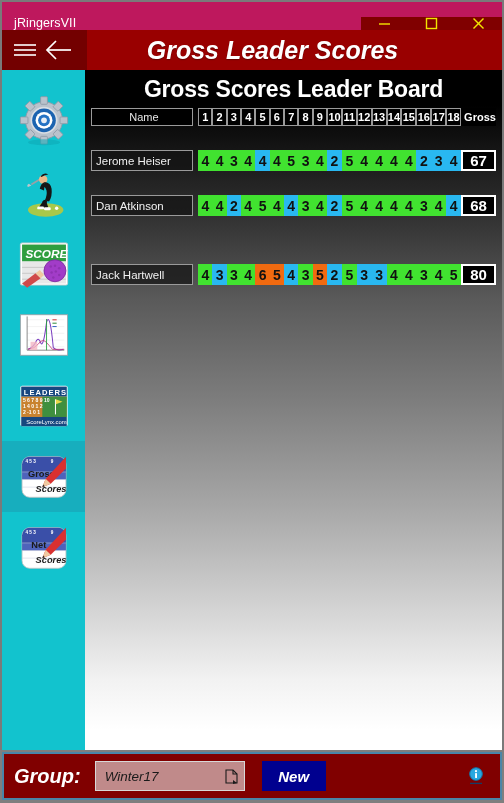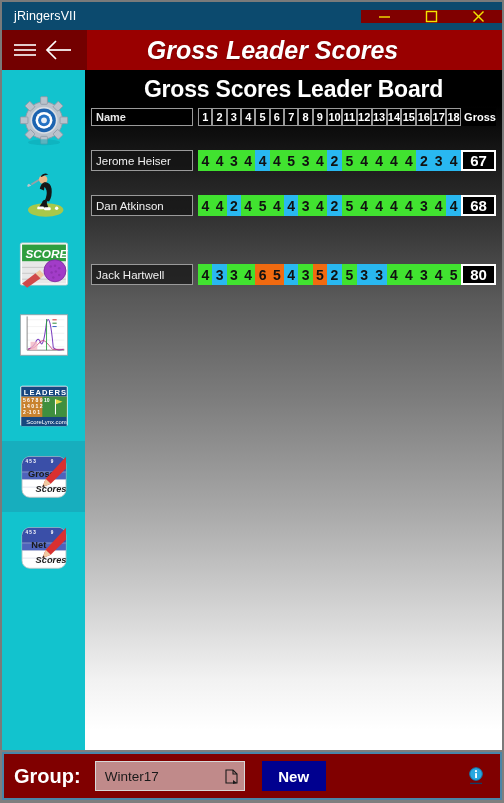--- a/index.html
+++ b/index.html
@@ -10,22 +10,22 @@
   }
   #app {
     position: relative; width: 504px; height: 803px;
     background: #7f7f7f;
     display: flex; flex-direction: column;
   }
 
   
   .titlebar {
     height: 30px; flex: 0 0 30px;
-    display: flex; align-items: center;
-    background: #0c4a6e;
+    display: flex; align-items: flex-end;
+    background: #be185d;
     border-left: 2px solid #7a7a7a;
     border-top: 2px solid #7a7a7a;
     border-right: 2px solid #7a7a7a;
   }
   .title-text {
     flex: 1 1 auto; color: #ffffff; font-size: 12.5px;
     display: flex; align-items: center; padding-left: 12px;
     letter-spacing: .1px;
   }
   .win-controls { display: flex; background: #800000; }
@@ -89,22 +89,22 @@
     text-align: center; letter-spacing: -0.2px;
     padding: 2px 0 5px 0;
   }
 
   table.board { border-collapse: separate; border-spacing: 0; width: 100%; }
   .board td, .board th { padding: 0; }
 
   .hdr-row td { height: 18px; }
   .cell-name-hdr {
     background: #000; color: #e8e8e8; font-size: 11px;
-    border: 1px solid #9a9a9a; text-align: left;
-    padding-left: 4px !important; height: 18px; width: 105px; font-weight: bold;
+    border: 1px solid #9a9a9a; text-align: center;
+    padding-left: 4px !important; height: 18px; width: 105px;
   }
   .cell-hole-hdr {
     background: #000; color: #ffffff; font-size: 11px; font-weight: bold;
     border: 1px solid #9a9a9a; text-align: center; width: 15px; height: 18px;
   }
   .cell-gross-hdr {
     background: #000; color: #ffffff; font-size: 11px; font-weight: bold;
     text-align: center; width: 32px; height: 18px; padding-left: 3px !important;
   }
   .spacer-col { width: 6px; background: transparent; }
@@ -129,20 +129,21 @@
     background: #000; color: #ffffff; font-size: 15px; font-weight: bold;
     text-align: center; border: 2px solid #ffffff; height: 23px;
   }
 
   
   .footer {
     flex: 0 0 48px; height: 48px; background: #800000;
     display: flex; align-items: center; padding: 0 10px;
     border: 2px solid #4a86a8; border-top: 2px solid #4a86a8;
     margin: 2px 2px 3px 2px;
+    font-style: italic;
   }
   .group-label {
     color: #ffffff; font-size: 20px; font-weight: bold; margin-right: 14px;
   }
   .combo {
     width: 150px; height: 30px; background: #C08A8A;
     border: 1px solid #d8d8d8; display: flex; align-items: center;
     justify-content: space-between; padding: 0 6px 0 9px;
     color: #1a1a1a; font-size: 13.5px;
   }

